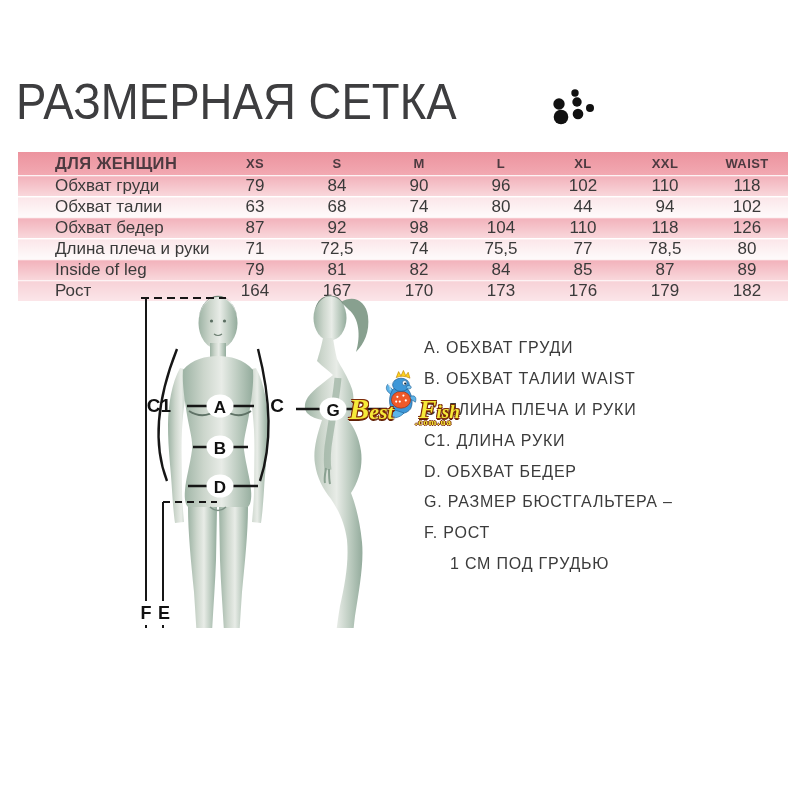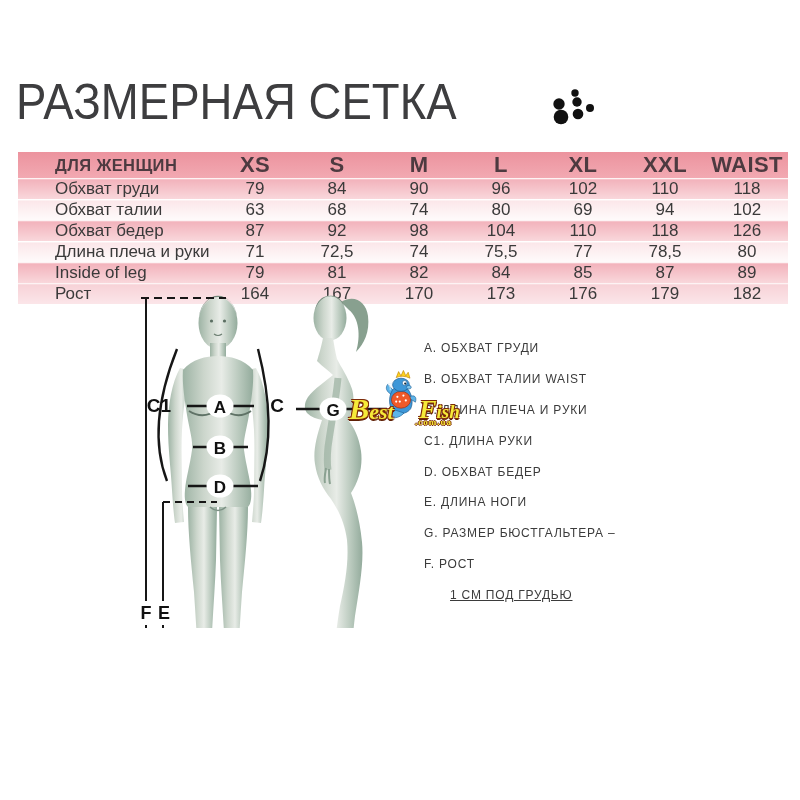--- a/index.html
+++ b/index.html
@@ -21,41 +21,41 @@
   .size-table {
     position:absolute; left:18px; top:152px; width:770px;
     border-collapse:collapse; table-layout:fixed;
   }
   .size-table th, .size-table td {
     padding:0; margin:0; text-align:center; vertical-align:middle;
     white-space:nowrap; overflow:hidden;
   }
   .size-table th {
     height:23px; background:linear-gradient(180deg,#ec939e,#f2a9b2);
-    color:#4d3a40; font-size:22px; font-weight:700; letter-spacing:0.4px;
+    color:#4d3a40; font-size:13px; font-weight:700; letter-spacing:0.4px;
   }
   .size-table td { height:17.5px; color:#3a3a3a; font-size:17px; }
   .size-table th.lbl, .size-table td.lbl { text-align:left; padding-left:37px; font-size:17px; }
   .size-table th.lbl { font-size:16.5px; }
   tr.r-med  td { background:linear-gradient(180deg,#f2b2bb,#f9d8dc); border-top:1px solid #fdf3f4; }
   tr.r-light td { background:linear-gradient(180deg,#fbe6e9,#fefbfb); border-top:1px solid #ffffff;margin-top:36px; }
   tr.r-last td { background:linear-gradient(180deg,#f7d2d7,#fbe6e9); border-top:1px solid #fdf3f4; }
 
   
   .diagram-svg { position:absolute; left:0; top:0; }
 
   
   .legend {
     position:absolute; left:424px; top:333px; color:#3b3b3b;
   }
   .legend .line {
     height:30.8px; display:flex; align-items:center;
-    font-size:12px; letter-spacing:0.8px; white-space:nowrap;
-  }
-  .legend .line.wrap-indent { padding-left:26px;text-decoration:underline; }
+    font-size:16px; letter-spacing:0.8px; white-space:nowrap;
+  }
+  .legend .line.wrap-indent { padding-left:26px; }
 
   
   .wm { position:absolute; font-family:"Liberation Serif", serif; font-style:italic; font-weight:700; }
   .wm .wm-word {
     position:absolute; display:block; color:#f6ea39; line-height:1;
     text-shadow:-1px -1px 0 #7c2a08, 1px -1px 0 #7c2a08, -1px 1px 0 #7c2a08, 1px 1px 0 #7c2a08, 0 2px 0 #5f2006;
   }
   .wm .wm-word::first-letter { font-size:1.38em; }
   .wm .wm-domain {
     position:absolute; display:block; color:#f6ea39; font-style:normal; font-weight:700;
@@ -123,21 +123,21 @@
       <td>102</td>
       <td>110</td>
       <td>118</td>
     </tr>
     <tr class="r-light">
       <td class="lbl">Обхват талии</td>
       <td>63</td>
       <td>68</td>
       <td>74</td>
       <td>80</td>
-      <td>69</td>
+      <td>44</td>
       <td>94</td>
       <td>102</td>
     </tr>
     <tr class="r-med">
       <td class="lbl">Обхват бедер</td>
       <td>87</td>
       <td>92</td>
       <td>98</td>
       <td>104</td>
       <td>110</td>
@@ -297,21 +297,20 @@
       </g>
     </defs>
   </svg>
 
   <div class="legend">
     <div class="line">A. ОБХВАТ ГРУДИ</div>
     <div class="line">B. ОБХВАТ ТАЛИИ WAIST</div>
     <div class="line">C. ДЛИНА ПЛЕЧА И РУКИ</div>
     <div class="line">C1. ДЛИНА РУКИ</div>
     <div class="line">D. ОБХВАТ БЕДЕР</div>
-    <div class="line">E. ДЛИНА НОГИ</div>
     <div class="line">G. РАЗМЕР БЮСТГАЛЬТЕРА –</div>
     <div class="line">F. РОСТ</div>
     <div class="line wrap-indent">1 СМ ПОД ГРУДЬЮ</div>
   </div>
 
   <div class="wm wm1">
     <svg width="36" height="58" viewBox="0 0 60 82">
       <use href="#fish-mascot" xlink:href="#fish-mascot"></use>
     </svg>
     <span class="wm-word w-best">Best</span>

